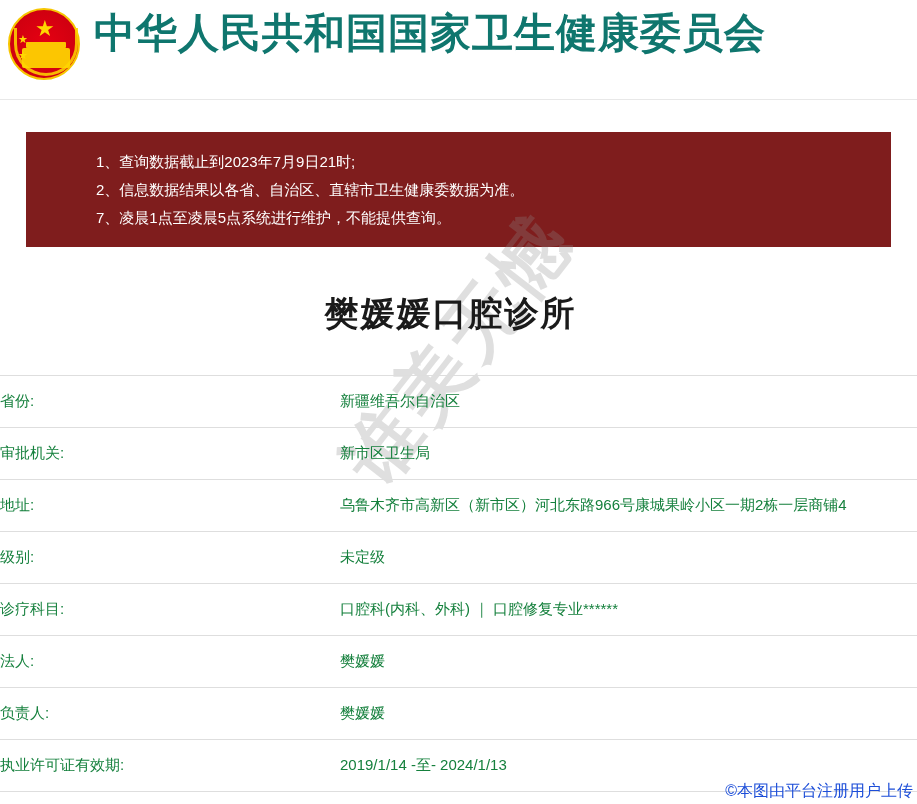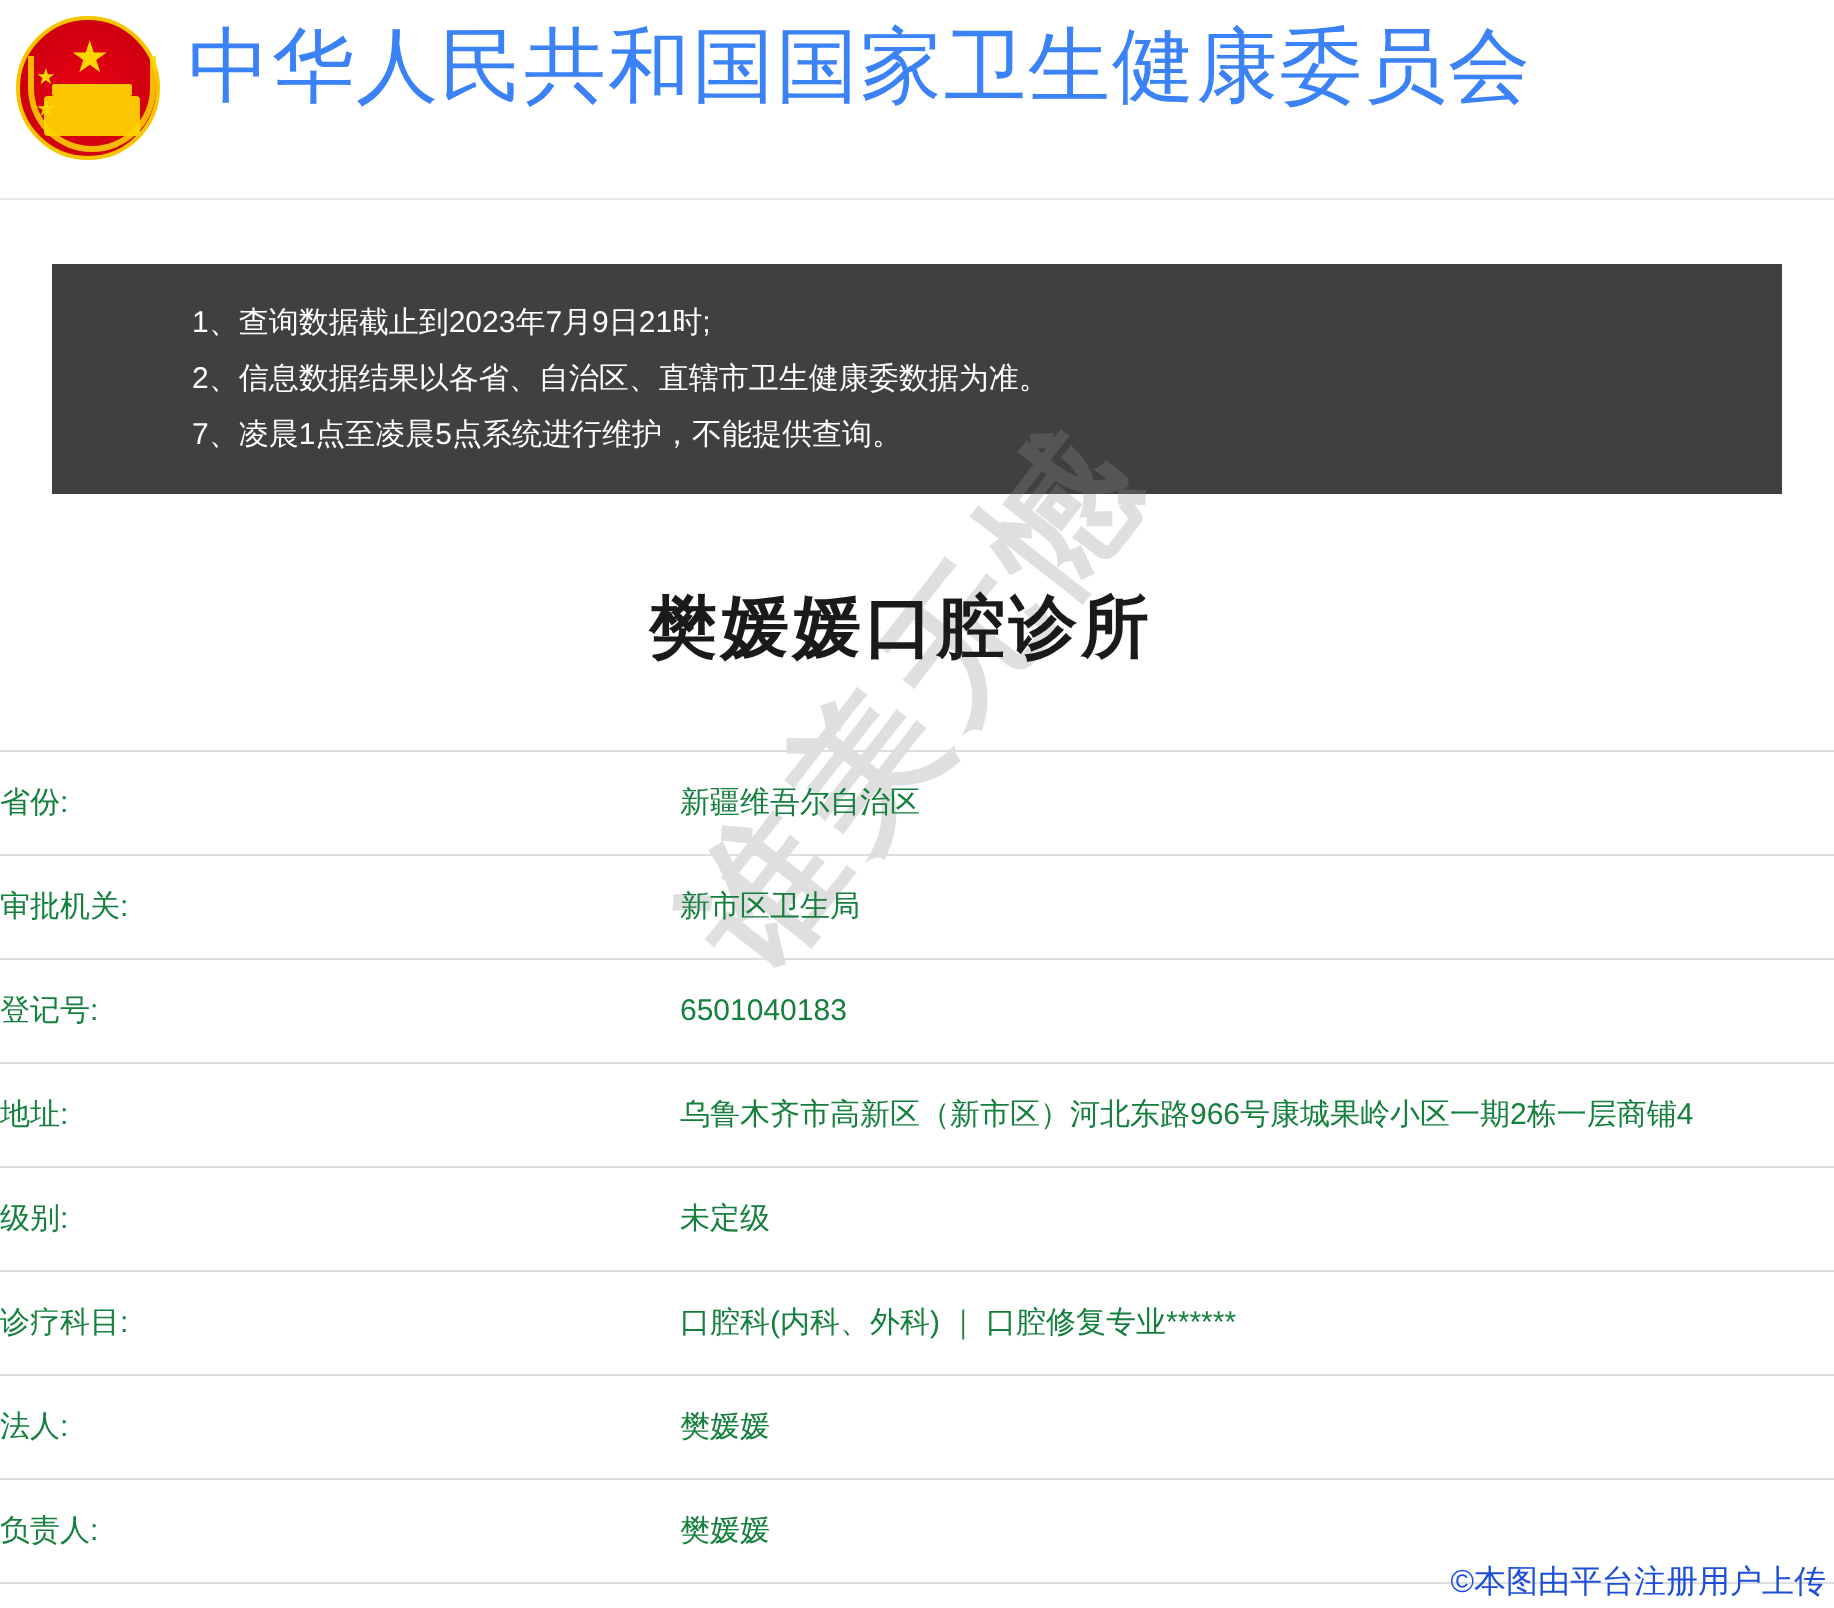--- a/index.html
+++ b/index.html
@@ -75,42 +75,42 @@
     border-radius: 0 0 40px 40px;
     opacity: .85;
   }
   .title-block {
     margin-left: 14px;
     margin-top: 10px;
   }
   .title-cn {
     font-family: "Liberation Serif", "DejaVu Serif", serif;
     font-size: 41px;
-    font-weight: normal;
-    color: #3b82f6;
+    font-weight: bold;
+    color: #0f766e;
     letter-spacing: 1px;
     line-height: 1.15;
     white-space: nowrap;
   }
   .title-en {
     font-family: "Liberation Serif", "DejaVu Serif", serif;
     font-size: 13.5px;
     font-weight: bold;
     color: #c8000f;
     letter-spacing: 1.6px;
     margin-top: 4px;
     white-space: nowrap;
   }
 
   
   .notice-wrap {
     padding: 32px 26px 0 26px;
   }
   .notice {
-    background: #404040;
+    background: #7f1d1d;
     color: #ffffff;
     padding: 16px 0 16px 70px;
     font-size: 15px;
     line-height: 1.85;
     min-height: 96px;
   }
   .notice div { white-space: nowrap; }
 
   
   .clinic-name {
@@ -211,24 +211,20 @@
     <tbody>
       <tr>
         <td class="label">省份:</td>
         <td class="value">新疆维吾尔自治区</td>
       </tr>
       <tr>
         <td class="label">审批机关:</td>
         <td class="value">新市区卫生局</td>
       </tr>
       <tr>
-        <td class="label">登记号:</td>
-        <td class="value">6501040183</td>
-      </tr>
-      <tr>
         <td class="label">地址:</td>
         <td class="value">乌鲁木齐市高新区（新市区）河北东路966号康城果岭小区一期2栋一层商铺4</td>
       </tr>
       <tr>
         <td class="label">级别:</td>
         <td class="value">未定级</td>
       </tr>
       <tr>
         <td class="label">诊疗科目:</td>
         <td class="value">口腔科(内科、外科) ｜ 口腔修复专业******</td>

